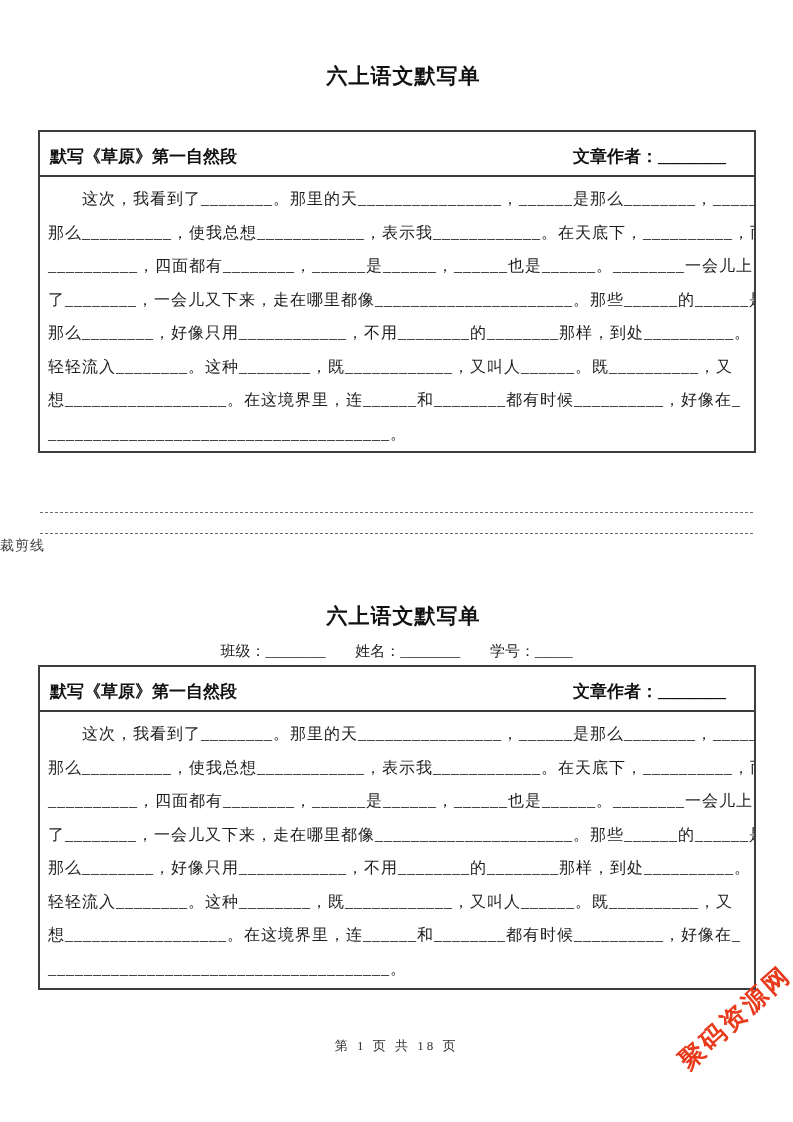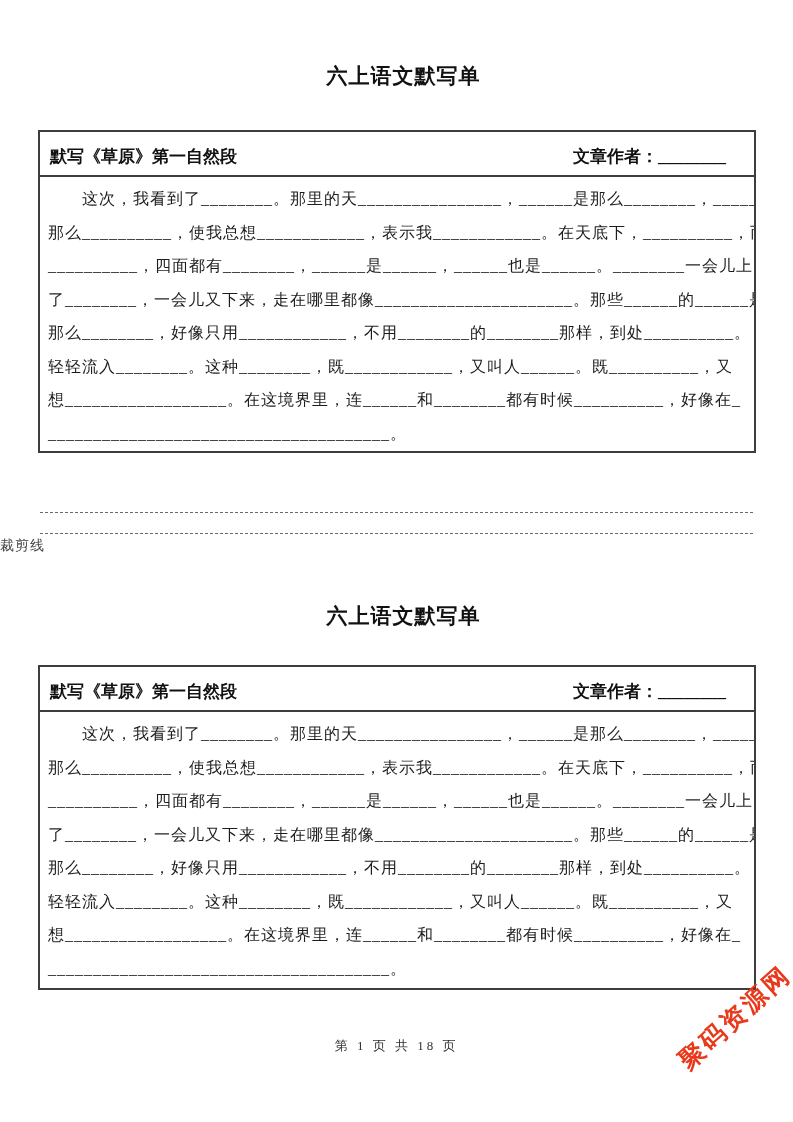--- a/index.html
+++ b/index.html
@@ -137,20 +137,25 @@
   </div>
 
   <div class="cutline-wrap">
     <div class="cut-dash cut-dash-top"></div>
     <div class="cut-label">裁剪线</div>
     <div class="cut-dash cut-dash-bottom"></div>
   </div>
 
   <div class="ws-title title-2">六上语文默写单</div>
 
+  <div class="info-row info-2">
+    <span class="pair"><span>班级：</span><span class="blank">________</span></span>
+    <span class="pair"><span>姓名：</span><span class="blank">________</span></span>
+    <span class="pair"><span>学号：</span><span class="blank">_____</span></span>
+  </div>
 
   <div class="sheet-box box-2">
     <div class="box-header">
       <span class="hdr-left">默写《草原》第一自然段</span>
       <span class="hdr-right"><span>文章作者：</span><span class="blank">________</span></span>
     </div>
     <div class="box-body">
       <div class="d-line">　　这次，我看到了________。那里的天________________，______是那么________，______是</div>
       <div class="d-line">那么__________，使我总想____________，表示我____________。在天底下，__________，而</div>
       <div class="d-line">__________，四面都有________，______是______，______也是______。________一会儿上</div>

